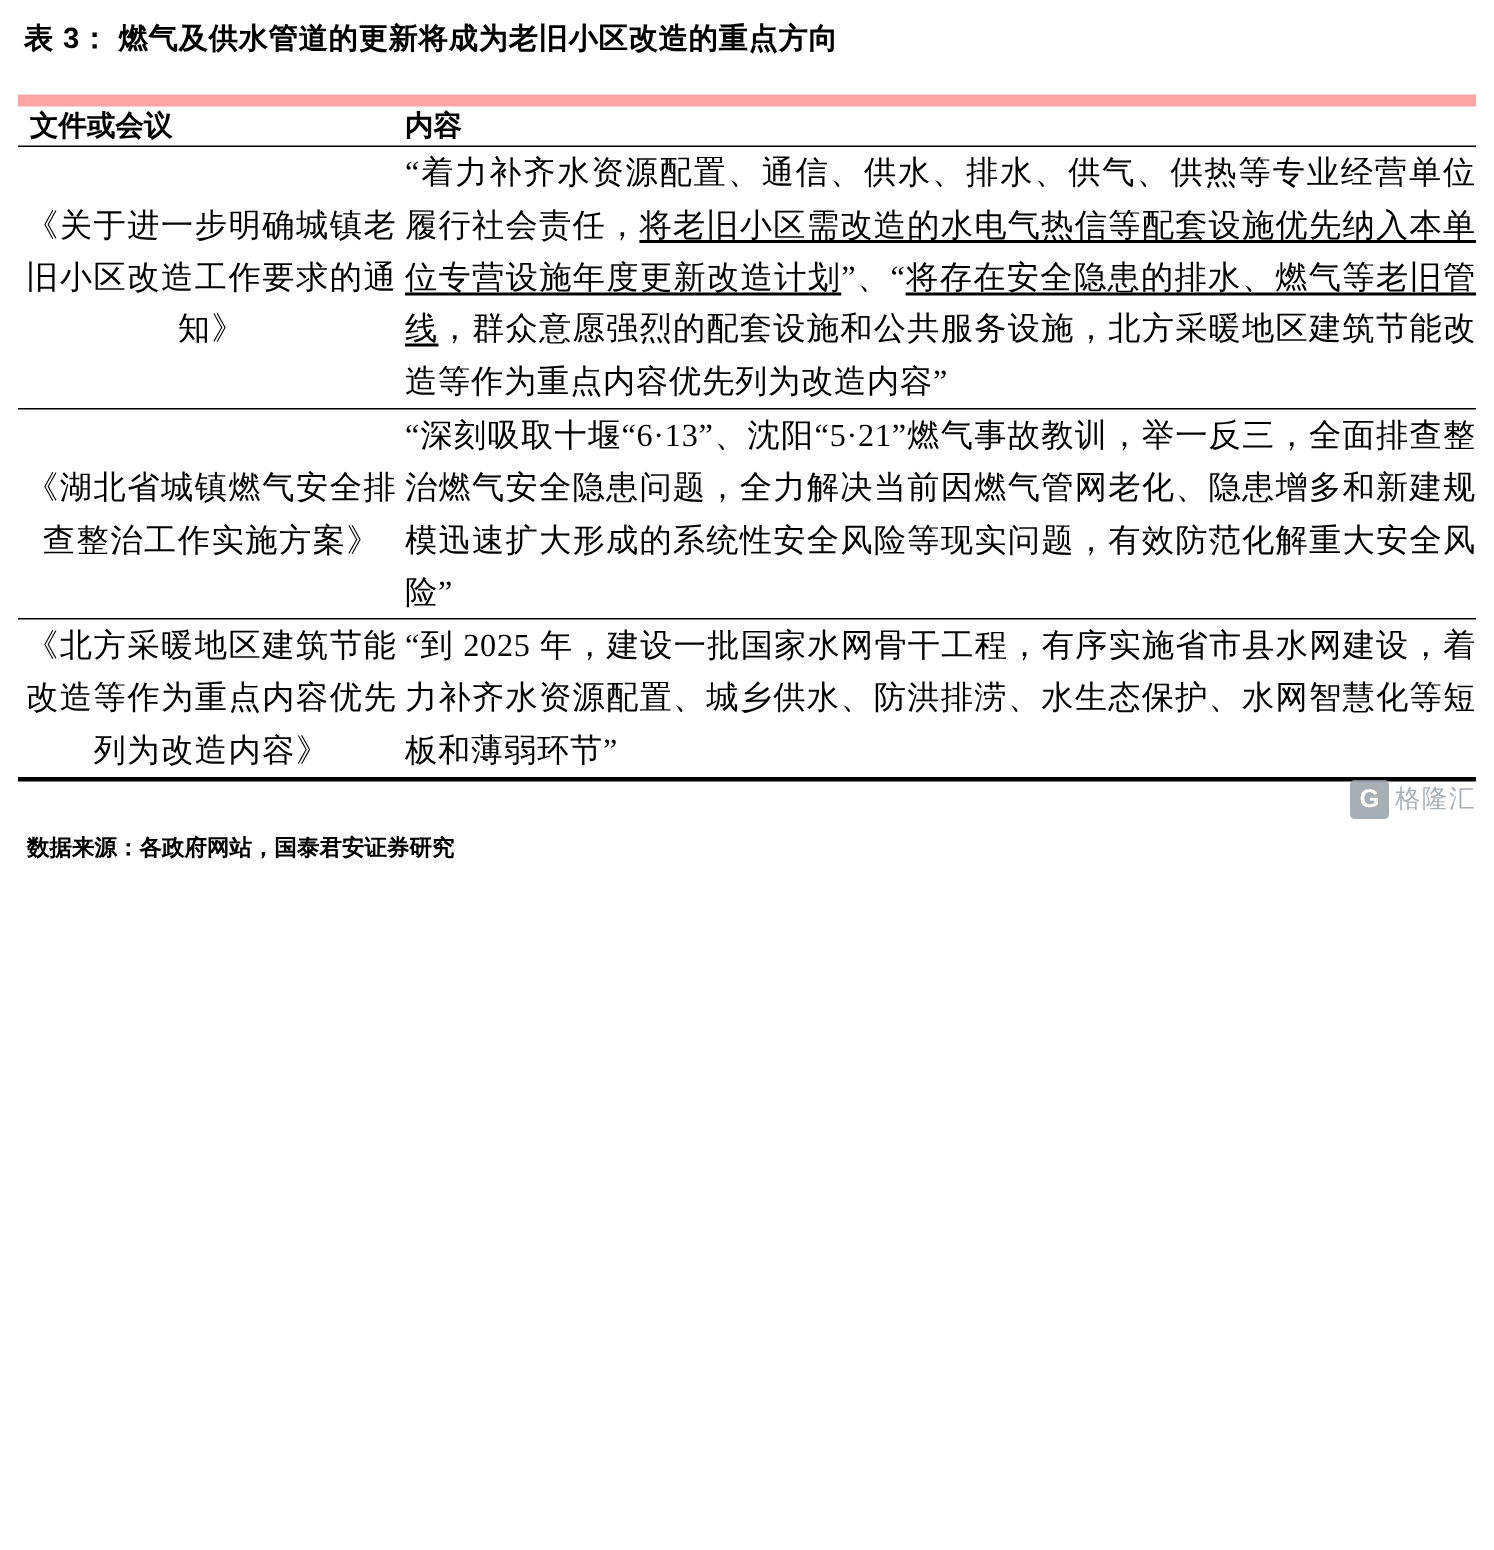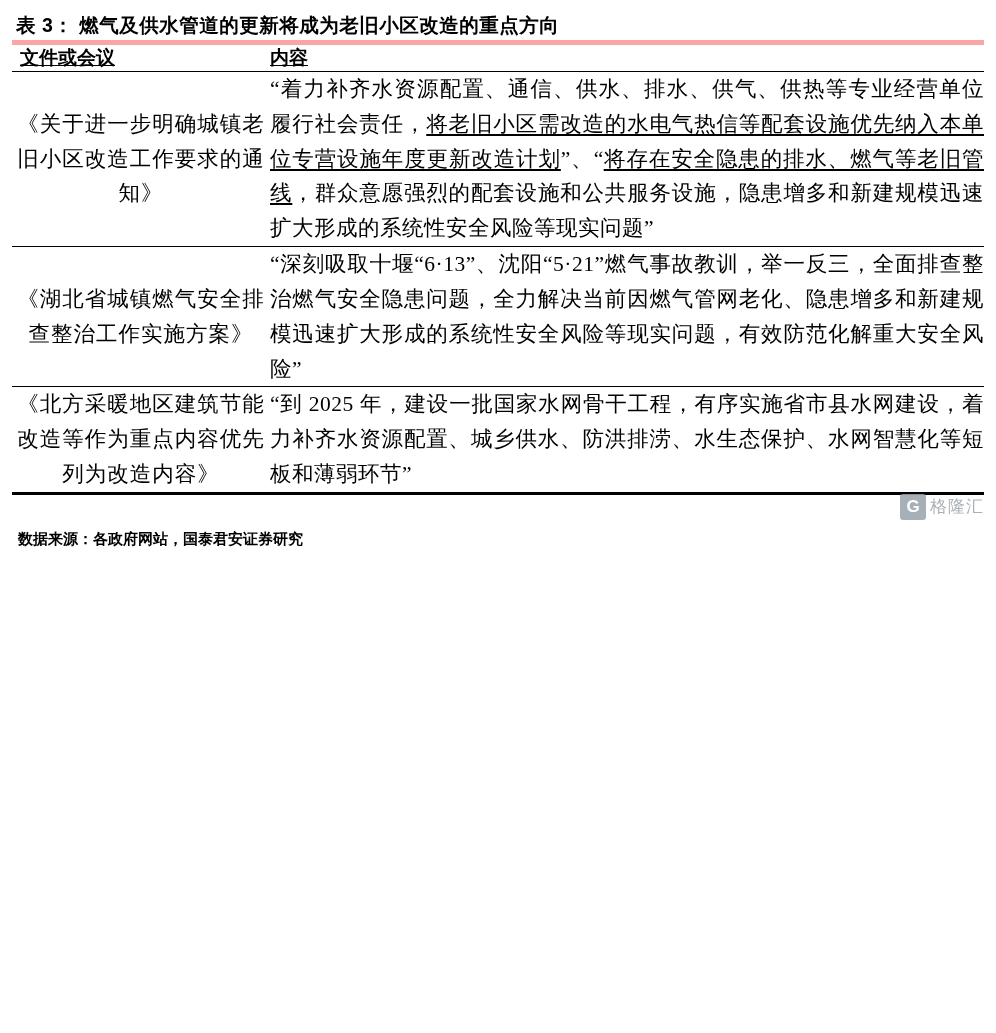--- a/index.html
+++ b/index.html
@@ -17,36 +17,35 @@
     width: 996px;
     box-sizing: border-box;
     padding: 10px 12px 0 12px;
     position: relative;
   }
   .table-title {
     font-family: "Liberation Sans", "DejaVu Sans", sans-serif;
     font-weight: bold;
     font-size: 19.5px;
     letter-spacing: 0.5px;
-    padding: 2px 0 1px 4px;
+    padding: 2px 0 24px 4px;
     color: #000;
     white-space: nowrap;
   }
   table.data-table {
     width: 972px;
     border-collapse: collapse;
     table-layout: fixed;
   }
   table.data-table td, table.data-table th {
     vertical-align: middle;
     padding: 0;
   }
   .rule-thick {
-    border-top: 5px solid #fca5a5;
-    text-decoration: underline;
+    border-top: 8px solid #fca5a5;
   }
   .rule-thin {
     border-top: 1.5px solid #000;
   }
   .head-row th {
     font-family: "Liberation Sans", "DejaVu Sans", sans-serif;
     font-weight: bold;
     font-size: 19px;
     padding: 9px 0 9px 0;
     text-align: left;
@@ -140,21 +139,21 @@
     </colgroup>
     <thead>
       <tr class="head-row rule-thick">
         <th class="col-doc rule-thick">文件或会议</th>
         <th class="col-content rule-thick">内容</th>
       </tr>
     </thead>
     <tbody>
       <tr class="rule-thin">
         <td class="cell-doc rule-thin">《关于进一步明确城镇老旧小区改造工作要求的通知》</td>
-        <td class="cell-content rule-thin"><span>“着力补齐水资源配置、通信、供水、排水、供气、供热等专业经营单位履行社会责任，</span><span class="u">将老旧小区需改造的水电气热信等配套设施优先纳入本单位专营设施年度更新改造计划</span><span>”、“</span><span class="u">将存在安全隐患的排水、燃气等老旧管线</span><span>，群众意愿强烈的配套设施和公共服务设施，隐患增多和新建规模迅速扩大形成的系统性安全风险等现实问题”</span></td>
+        <td class="cell-content rule-thin"><span>“着力补齐水资源配置、通信、供水、排水、供气、供热等专业经营单位履行社会责任，</span><span class="u">将老旧小区需改造的水电气热信等配套设施优先纳入本单位专营设施年度更新改造计划</span><span>”、“</span><span class="u">将存在安全隐患的排水、燃气等老旧管线</span><span>，群众意愿强烈的配套设施和公共服务设施，北方采暖地区建筑节能改造等作为重点内容优先列为改造内容”</span></td>
       </tr>
       <tr class="rule-thin">
         <td class="cell-doc rule-thin">《湖北省城镇燃气安全排查整治工作实施方案》</td>
         <td class="cell-content rule-thin"><span>“深刻吸取十堰“6·13”、沈阳“5·21”燃气事故教训，举一反三，全面排查整治燃气安全隐患问题，全力解决当前因燃气管网老化、隐患增多和新建规模迅速扩大形成的系统性安全风险等现实问题，有效防范化解重大安全风险”</span></td>
       </tr>
       <tr class="rule-thin">
         <td class="cell-doc rule-thin">《北方采暖地区建筑节能改造等作为重点内容优先列为改造内容》</td>
         <td class="cell-content rule-thin"><span>“到 2025 年，建设一批国家水网骨干工程，有序实施省市县水网建设，着力补齐水资源配置、城乡供水、防洪排涝、水生态保护、水网智慧化等短板和薄弱环节”</span></td>
       </tr>
     </tbody>

